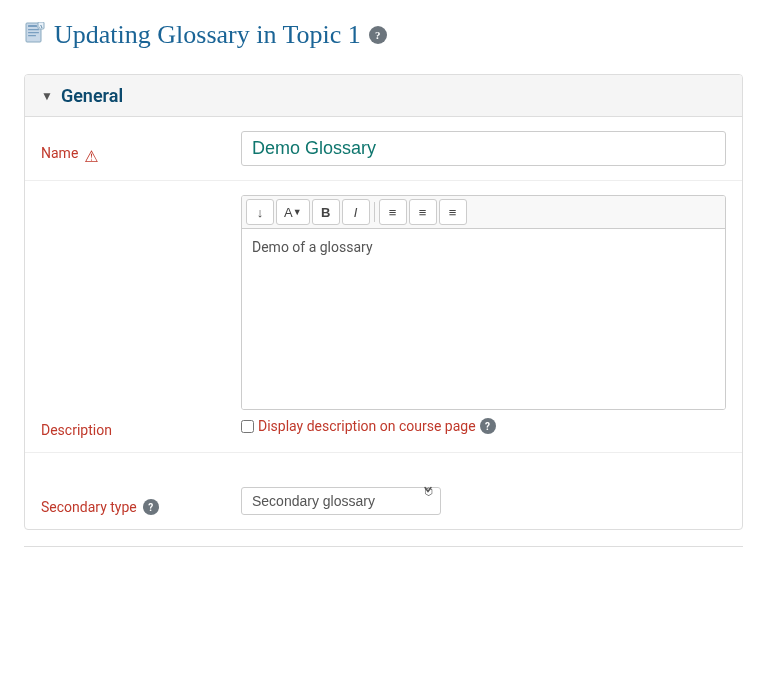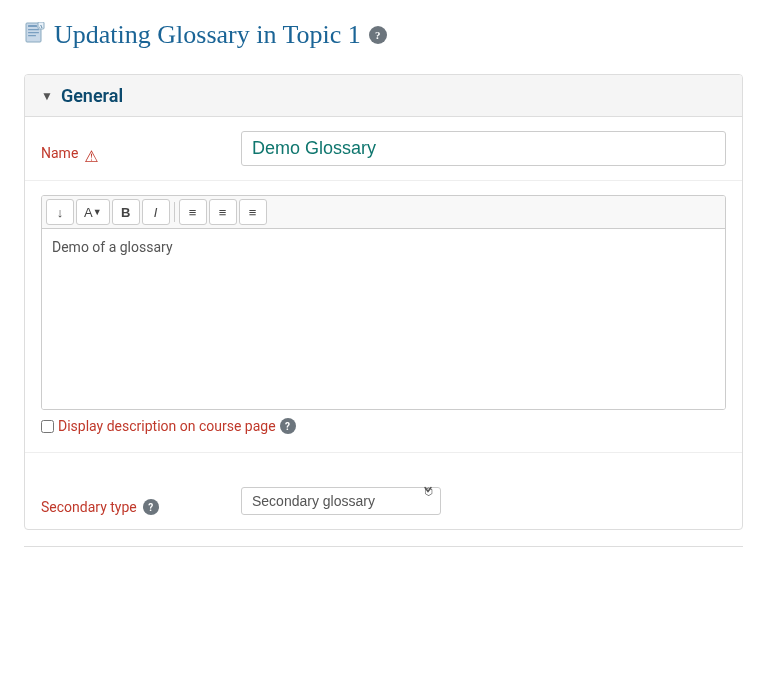--- a/index.html
+++ b/index.html
@@ -301,20 +301,23 @@
         <div class="form-label-col">
           <span class="form-label">Name</span>
           <span class="required-icon">⚠</span>
         </div>
         <div class="form-field-col">
           <input type="text" class="text-input" value="Demo Glossary" style="">
         </div>
       </div>
 
       <div class="form-row">
+        <div class="form-label-col">
+          <span class="form-label">Description</span>
+        </div>
         <div class="form-field-col">
           <div class="editor-wrapper">
             <div class="editor-toolbar">
               <button class="toolbar-btn">↓</button>
               <button class="toolbar-btn">
                 <span>A</span>
                 <span style="font-size:9px;">▼</span>
               </button>
               <button class="toolbar-btn bold">B</button>
               <button class="toolbar-btn italic">I</button>

